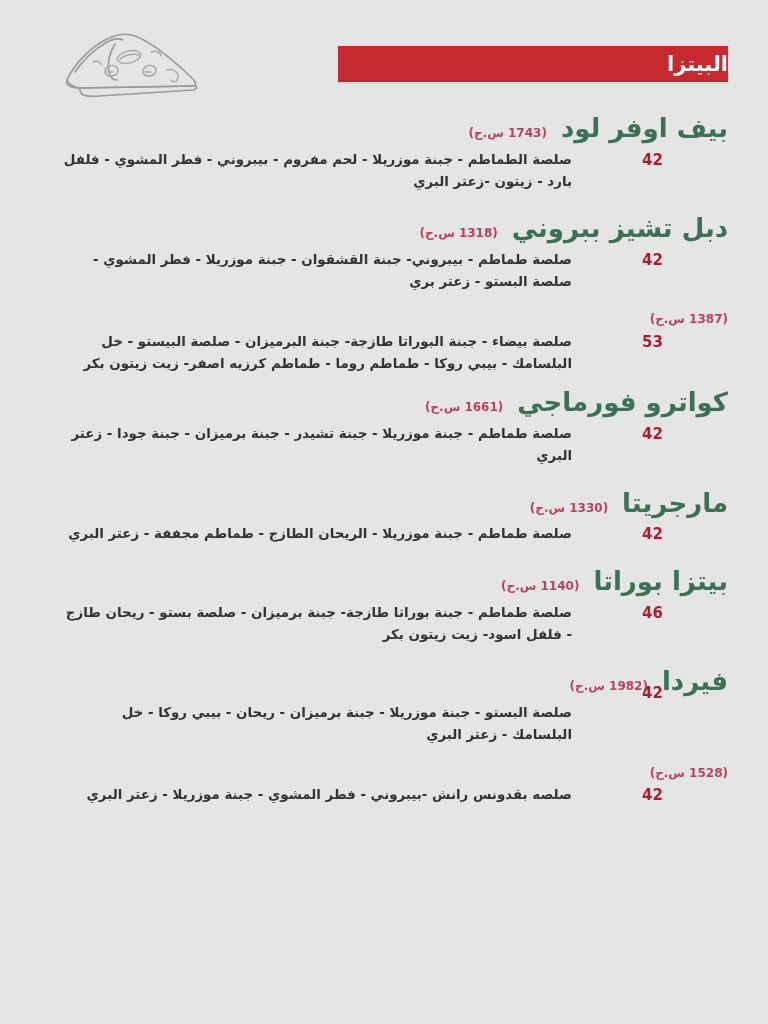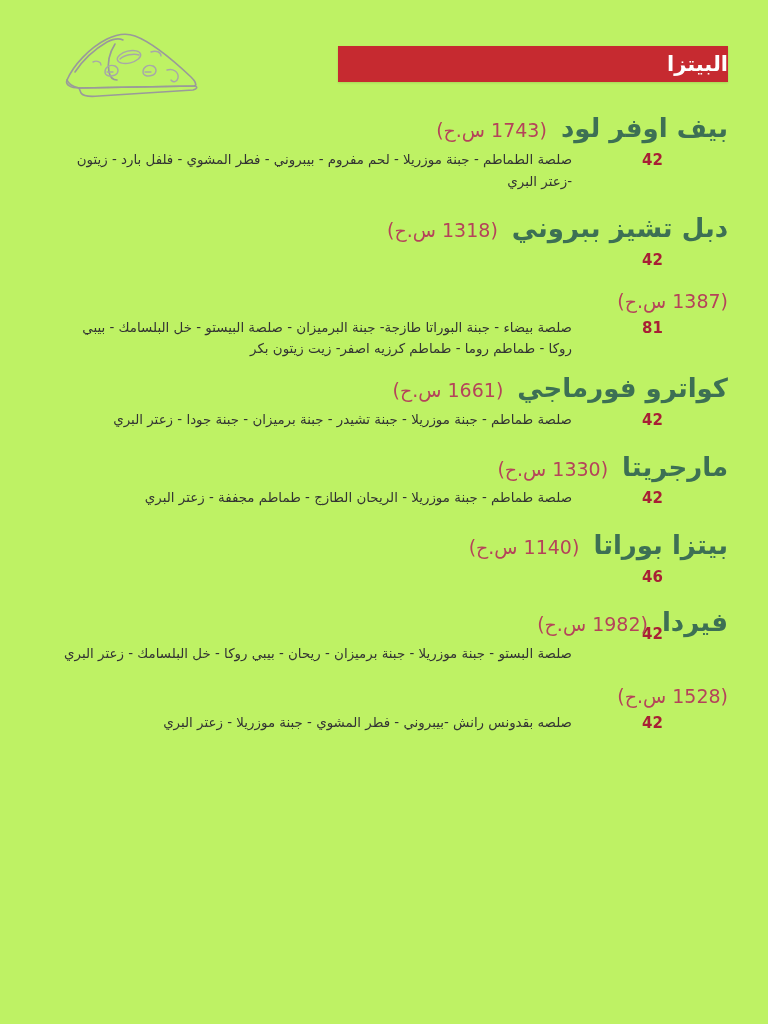--- a/index.html
+++ b/index.html
@@ -15,21 +15,21 @@
     font-family: "DejaVu Sans", "Liberation Sans", sans-serif;
     color: #333333;
     position: relative;
     overflow: hidden;
   }
 
   .page {
     width: 768px;
     height: 1024px;
     position: relative;
-    background: #bef264;
+    background: #e5e5e5;
     padding: 0;
     margin-left: 16px;
   }
 
   
   .header {
     position: relative;
     height: 112px;
   }
 
@@ -91,22 +91,22 @@
 
   .item-name {
     font-size: 26px;
     font-weight: bold;
     color: #3d7054;
     white-space: nowrap;
     line-height: 1.3;
   }
 
   .item-calories {
-    font-size: 19px;
-    font-weight: normal;
+    font-size: 12px;
+    font-weight: bold;
     color: #b5435a;
     white-space: nowrap;
     line-height: 1.3;
   }
 
   .item-body {
     display: flex;
     flex-direction: row;
     align-items: flex-start;
   }
@@ -121,21 +121,21 @@
     direction: ltr;
   }
 
   .item-desc {
     flex: 1 1 auto;
     font-size: 13.4px;
     color: #333333;
     line-height: 1.62;
     padding-inline-end: 18px;
     padding-inline-start: 70px;
-    font-weight: normal;
+    font-weight: bold;
   }
 
   
   .menu-item.gap-lg { margin-bottom: 20px; }
   .menu-item.gap-sm { margin-bottom: 12px; }
 
   
   .menu-item.price-raised .item-price { padding-top: 0; margin-top: -18px; }
 
 </style>
@@ -188,29 +188,30 @@
       </div>
     </div>
 
     <div class="menu-item gap-lg">
       <div class="item-head">
         <span class="item-name">دبل تشيز ببروني</span>
         <span class="item-calories">(1318 س.ح)</span>
       </div>
       <div class="item-body">
         <span class="item-price">42</span>
+        <span class="item-desc">صلصة طماطم - بيبروني- جبنة القشقوان - جبنة موزريلا - فطر المشوي - صلصة البستو - زعتر بري</span>
       </div>
     </div>
 
     <div class="menu-item gap-sm">
       <div class="item-head">
         <span class="item-calories">(1387 س.ح)</span>
       </div>
       <div class="item-body">
-        <span class="item-price">81</span>
+        <span class="item-price">53</span>
         <span class="item-desc">صلصة بيضاء - جبنة البوراتا طازجة- جبنة البرميزان - صلصة البيستو - خل البلسامك - بيبي روكا - طماطم روما - طماطم كرزيه اصفر- زيت زيتون بكر</span>
       </div>
     </div>
 
     <div class="menu-item gap-lg">
       <div class="item-head">
         <span class="item-name">كواترو فورماجي</span>
         <span class="item-calories">(1661 س.ح)</span>
       </div>
       <div class="item-body">
@@ -230,20 +231,21 @@
       </div>
     </div>
 
     <div class="menu-item gap-lg">
       <div class="item-head">
         <span class="item-name">بيتزا بوراتا</span>
         <span class="item-calories">(1140 س.ح)</span>
       </div>
       <div class="item-body">
         <span class="item-price">46</span>
+        <span class="item-desc">صلصة طماطم - جبنة بوراتا طازجة- جبنة برميزان - صلصة بستو - ريحان طازج - فلفل اسود- زيت زيتون بكر</span>
       </div>
     </div>
 
     <div class="menu-item gap-lg price-raised">
       <div class="item-head">
         <span class="item-name">فيردا</span>
         <span class="item-calories">(1982 س.ح)</span>
       </div>
       <div class="item-body">
         <span class="item-price">42</span>

